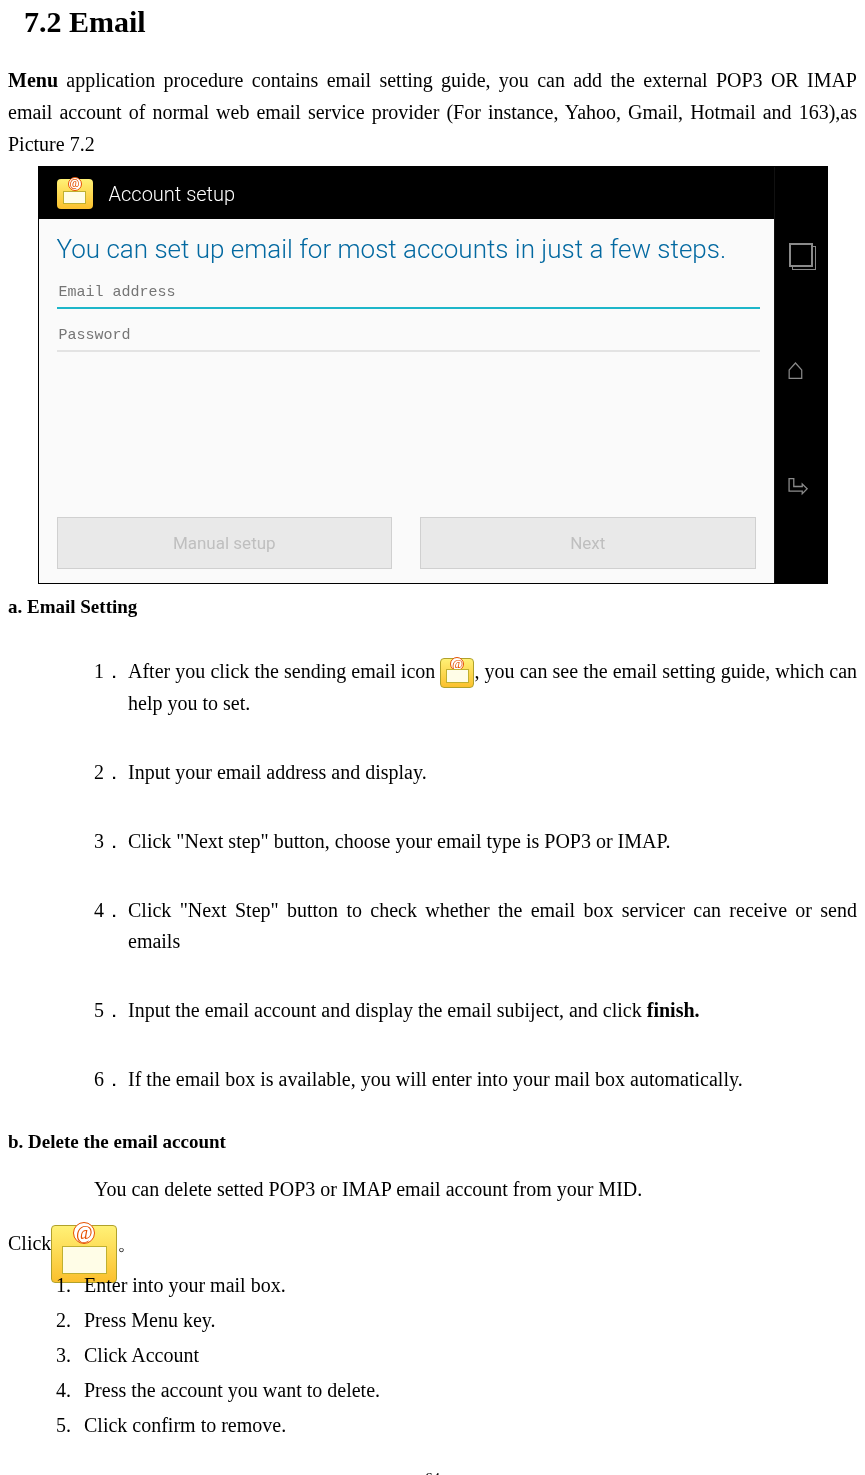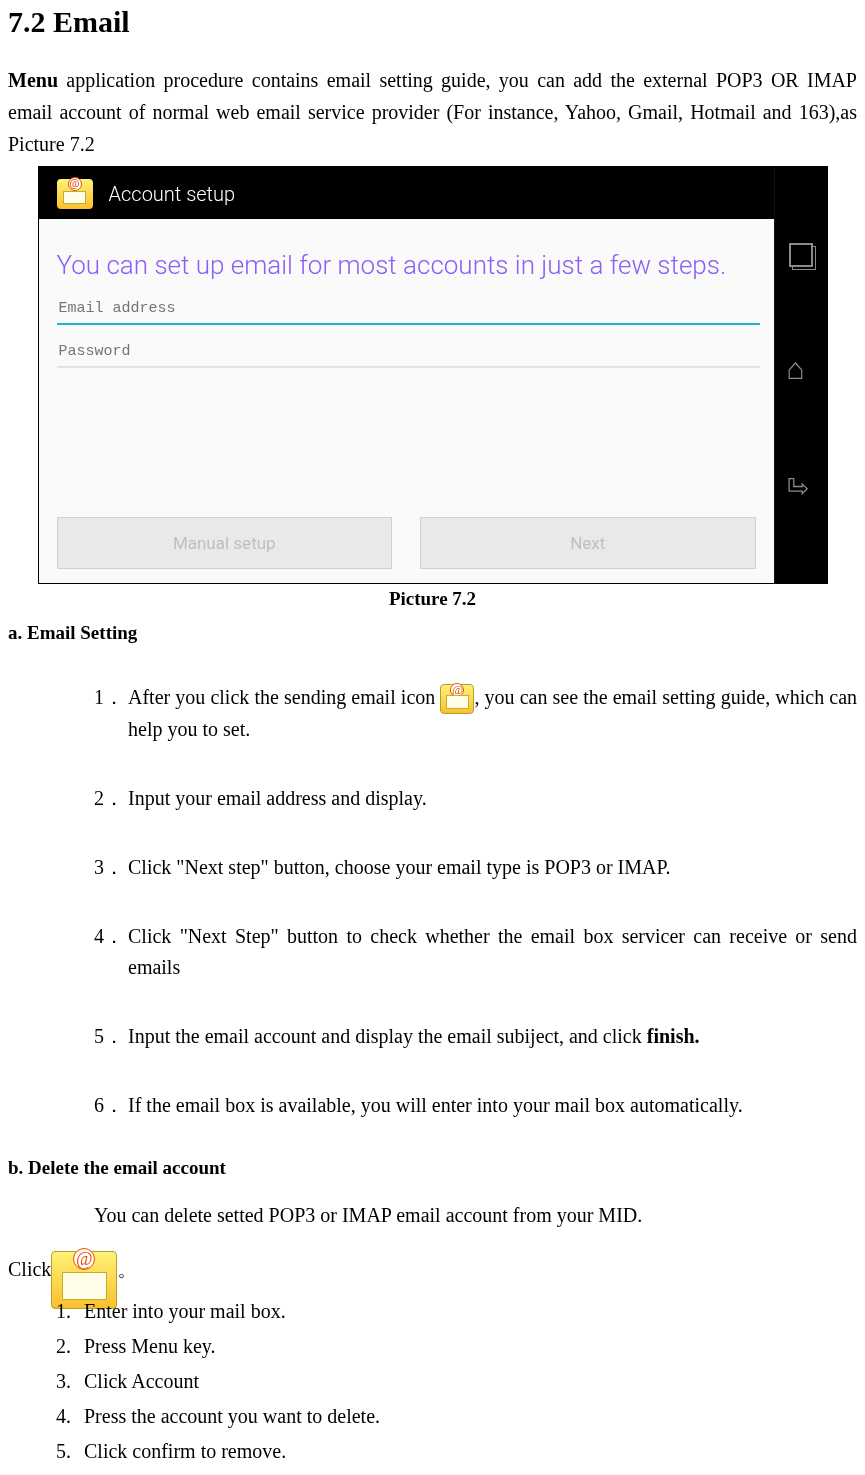--- a/index.html
+++ b/index.html
@@ -11,21 +11,21 @@
     box-sizing: border-box;
     color: #000;
     background: #fff;
   }
   .page {
     padding: 0 8px;
   }
   h1[data-name="section-heading"] {
     font-size: 30px;
     font-weight: bold;
-    margin: 5px 0 25px 0;
+    margin: 5px 0 25px 16px;
   }
   .para {
     line-height: 1.6;
     text-align: justify;
     margin-bottom: 5px;
   }
   .bold { font-weight: bold; }
   .pic-caption {
     text-align: center;
     font-weight: bold;
@@ -151,22 +151,22 @@
   .shot-titlebar .title-text {
     color: #fff; font-size: 20px; font-weight: 300;
   }
   .shot-body {
     flex: 1;
     background: #fafafa;
     display: flex; flex-direction: column;
     padding: 14px 18px 14px 18px;
   }
   .shot-headline {
-    color: #8b5cf6; font-size: 26px; font-weight: 300;
-    line-height: 1.25; margin-bottom: 12px; margin-top: 16px;
+    color: #0369a1; font-size: 26px; font-weight: 300;
+    line-height: 1.25; margin-bottom: 12px;
   }
   .shot-input {
     width: 100%;
     border: none;
     border-bottom: 2px solid #e3e3e3;
     font-size: 15px; color: #aaa;
     padding: 6px 2px;
     margin-bottom: 12px;
     background: transparent;
     font-family: Liberation Mono, monospace;
@@ -241,21 +241,20 @@
           </div>
         </div>
       </div>
       <div class="shot-nav" data-name="android-nav-bar">
         <div class="nav-btn nav-recent-icon" data-name="recent-apps-icon"></div>
         <div class="nav-btn nav-home-icon" data-name="home-icon"></div>
         <div class="nav-btn nav-back-icon" data-name="back-icon"></div>
       </div>
     </div>
   </div>
-  <div class="pic-caption" data-name="figure-caption">Picture 7.2</div>
 
   <div class="subheading" data-name="section-a-heading">a. Email Setting</div>
   <ol class="full-period" data-name="steps-list-a" style="counter-reset: fpi 0;">
     <li data-name="list-item">
       <span data-name="step-a1-pre">After you click the sending email icon </span><span class="email-icon-small" data-name="email-icon"></span><span data-name="step-a1-post">, you can see the email setting guide, which can help you to set.</span>
     </li>
     <li data-name="list-item">Input your email address and display.</li>
     <li data-name="list-item">Click "Next step" button, choose your email type is POP3 or IMAP.</li>
     <li data-name="list-item">Click "Next Step" button to check whether the email box servicer can receive or send emails</li>
     <li data-name="list-item">

